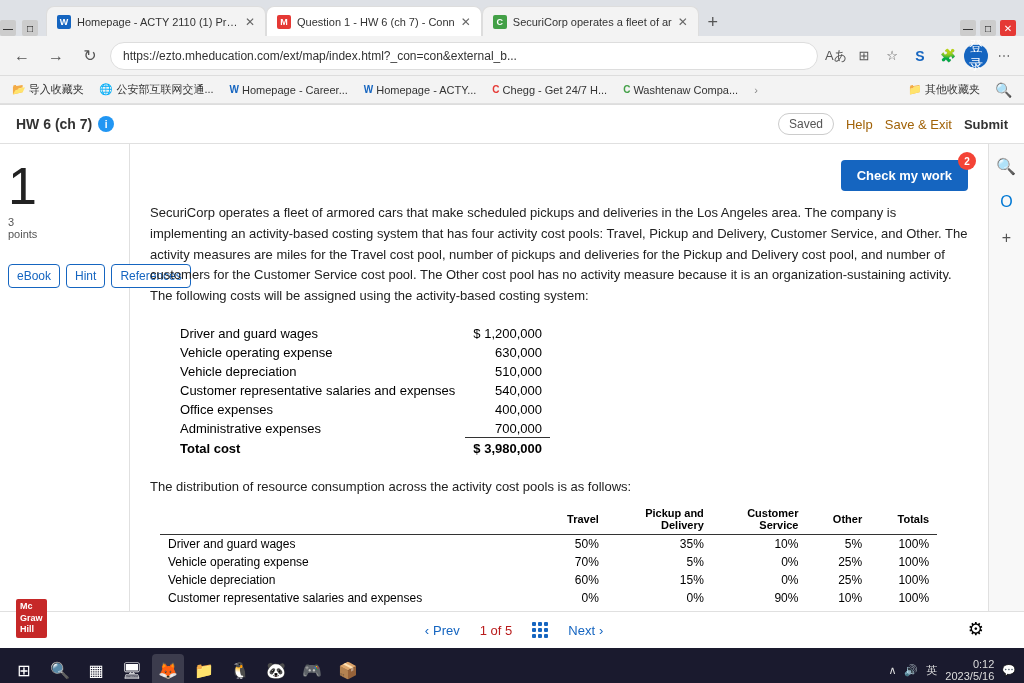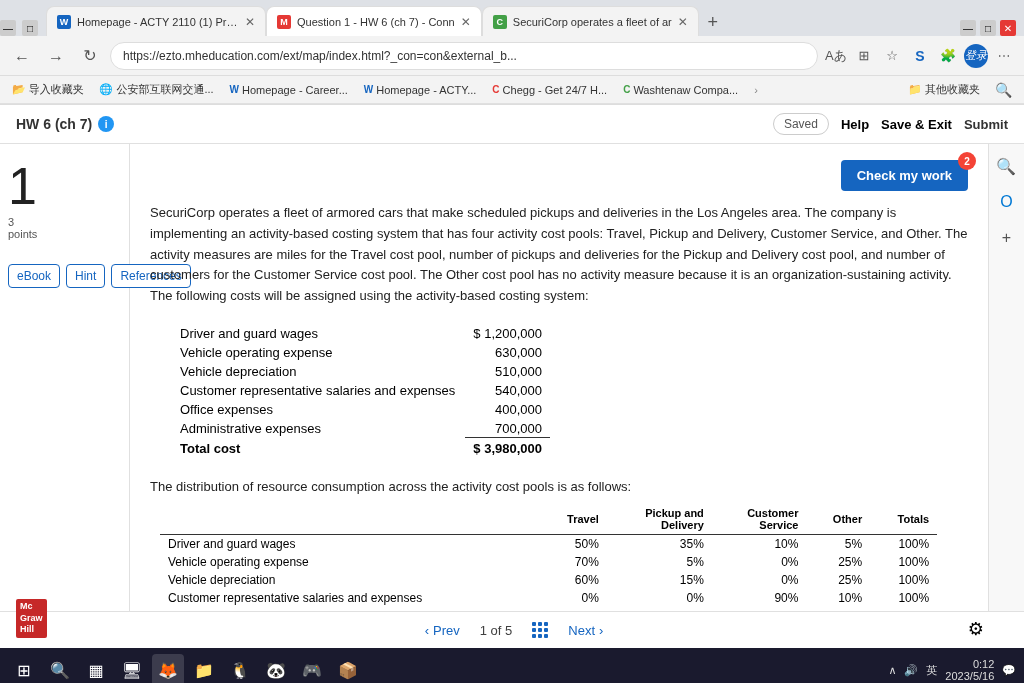--- a/index.html
+++ b/index.html
@@ -30,21 +30,21 @@
 
     
     .app-layout { display: flex; flex-direction: column; height: calc(683px - 140px); background: #fff; }
 
     
     .app-header { display: flex; justify-content: space-between; padding: 8px 16px; border-bottom: 1px solid #e0e0e0; background: #fff; }
     .hw-title { display: flex; align-items: center; gap: 6px; font-size: 14px; font-weight: 600; color: #333; }
     .info-icon { width: 16px; height: 16px; border-radius: 50%; background: #2196F3; color: white; font-size: 10px; display: flex; align-items: center; justify-content: center; cursor: pointer; }
     .header-right { display: flex; align-items: center; gap: 12px; }
     .saved-badge { border: 1px solid #ccc; border-radius: 12px; padding: 3px 10px; font-size: 12px; color: #555; }
-    .header-btn { border: none; background: none; cursor: pointer; font-size: 13px; color: #000000; font-weight: 700; }
+    .header-btn { border: none; background: none; cursor: pointer; font-size: 13px; color: #a16207; font-weight: 400; }
     .submit-btn { background: none; border: none; font-size: 13px; font-weight: 600; color: #333; cursor: pointer; }
 
     
     .content-area { display: flex; flex: 1; overflow: hidden; }
 
     
     .sidebar { width: 130px; padding: 16px 8px; border-right: 1px solid #e0e0e0; background: #fff; flex-shrink: 0; }
     .question-number { font-size: 52px; font-weight: 300; color: #222; line-height: 1; margin-bottom: 4px; }
     .points-label { font-size: 11px; color: #555; margin-bottom: 24px; }
     .sidebar-links { display: flex; gap: 6px; }
@@ -72,21 +72,21 @@
     .dist-table td:first-child { text-align: left; }
 
     
     .question-area::-webkit-scrollbar { width: 8px; }
     .question-area::-webkit-scrollbar-track { background: #f1f1f1; }
     .question-area::-webkit-scrollbar-thumb { background: #bbb; border-radius: 4px; }
 
     
     .bottom-bar { display: flex; align-items: center; justify-content: center; padding: 10px 16px; border-top: 1px solid #e0e0e0; background: #fff; gap: 20px; }
     .nav-page-btn { background: none; border: none; cursor: pointer; font-size: 13px; color: #1565C0; font-weight: 500; display: flex; align-items: center; gap: 4px; }
-    .page-info { font-size: 13px; color: #404040; }
+    .page-info { font-size: 13px; color: #b91c1c; }
     .grid-icon { display: flex; flex-direction: column; gap: 2px; cursor: pointer; }
     .grid-row { display: flex; gap: 2px; }
     .grid-dot { width: 4px; height: 4px; background: #1565C0; border-radius: 1px; }
 
     
     .mcgraw-logo { position: absolute; left: 16px; bottom: 10px; display: flex; align-items: center; gap: 4px; }
     .logo-box { background: #c62828; color: white; font-size: 9px; font-weight: bold; padding: 2px 4px; border-radius: 2px; line-height: 1.3; }
 
     
     .right-panel { width: 36px; background: #f8f8f8; border-left: 1px solid #e0e0e0; display: flex; flex-direction: column; align-items: center; padding: 8px 0; gap: 8px; }
@@ -137,21 +137,21 @@
     <button class="nav-btn">←</button>
     <button class="nav-btn">→</button>
     <button class="nav-btn">↻</button>
     <input class="address-input" value="https://ezto.mheducation.com/ext/map/index.html?_con=con&amp;external_b..." style="">
     <div class="addr-icons">
       <button class="addr-icon">Aあ</button>
       <button class="addr-icon">⊞</button>
       <button class="addr-icon">☆</button>
       <button class="addr-icon" style="font-size:14px;color:#1565C0;font-weight:bold;">S</button>
       <button class="addr-icon">🧩</button>
-      <button class="addr-icon" style="background:#1565C0;border-radius:50%;color:white;font-size:11px;font-style:italic;">登录</button>
+      <button class="addr-icon" style="background:#1565C0;border-radius:50%;color:white;font-size:14px;">登录</button>
       <button class="addr-icon">⋯</button>
     </div>
   </div>
 
   <div class="bookmarks-bar">
     <div class="bookmark-item">
       <span>📂</span>
       <span>导入收藏夹</span>
     </div>
     <div class="bookmark-item">

